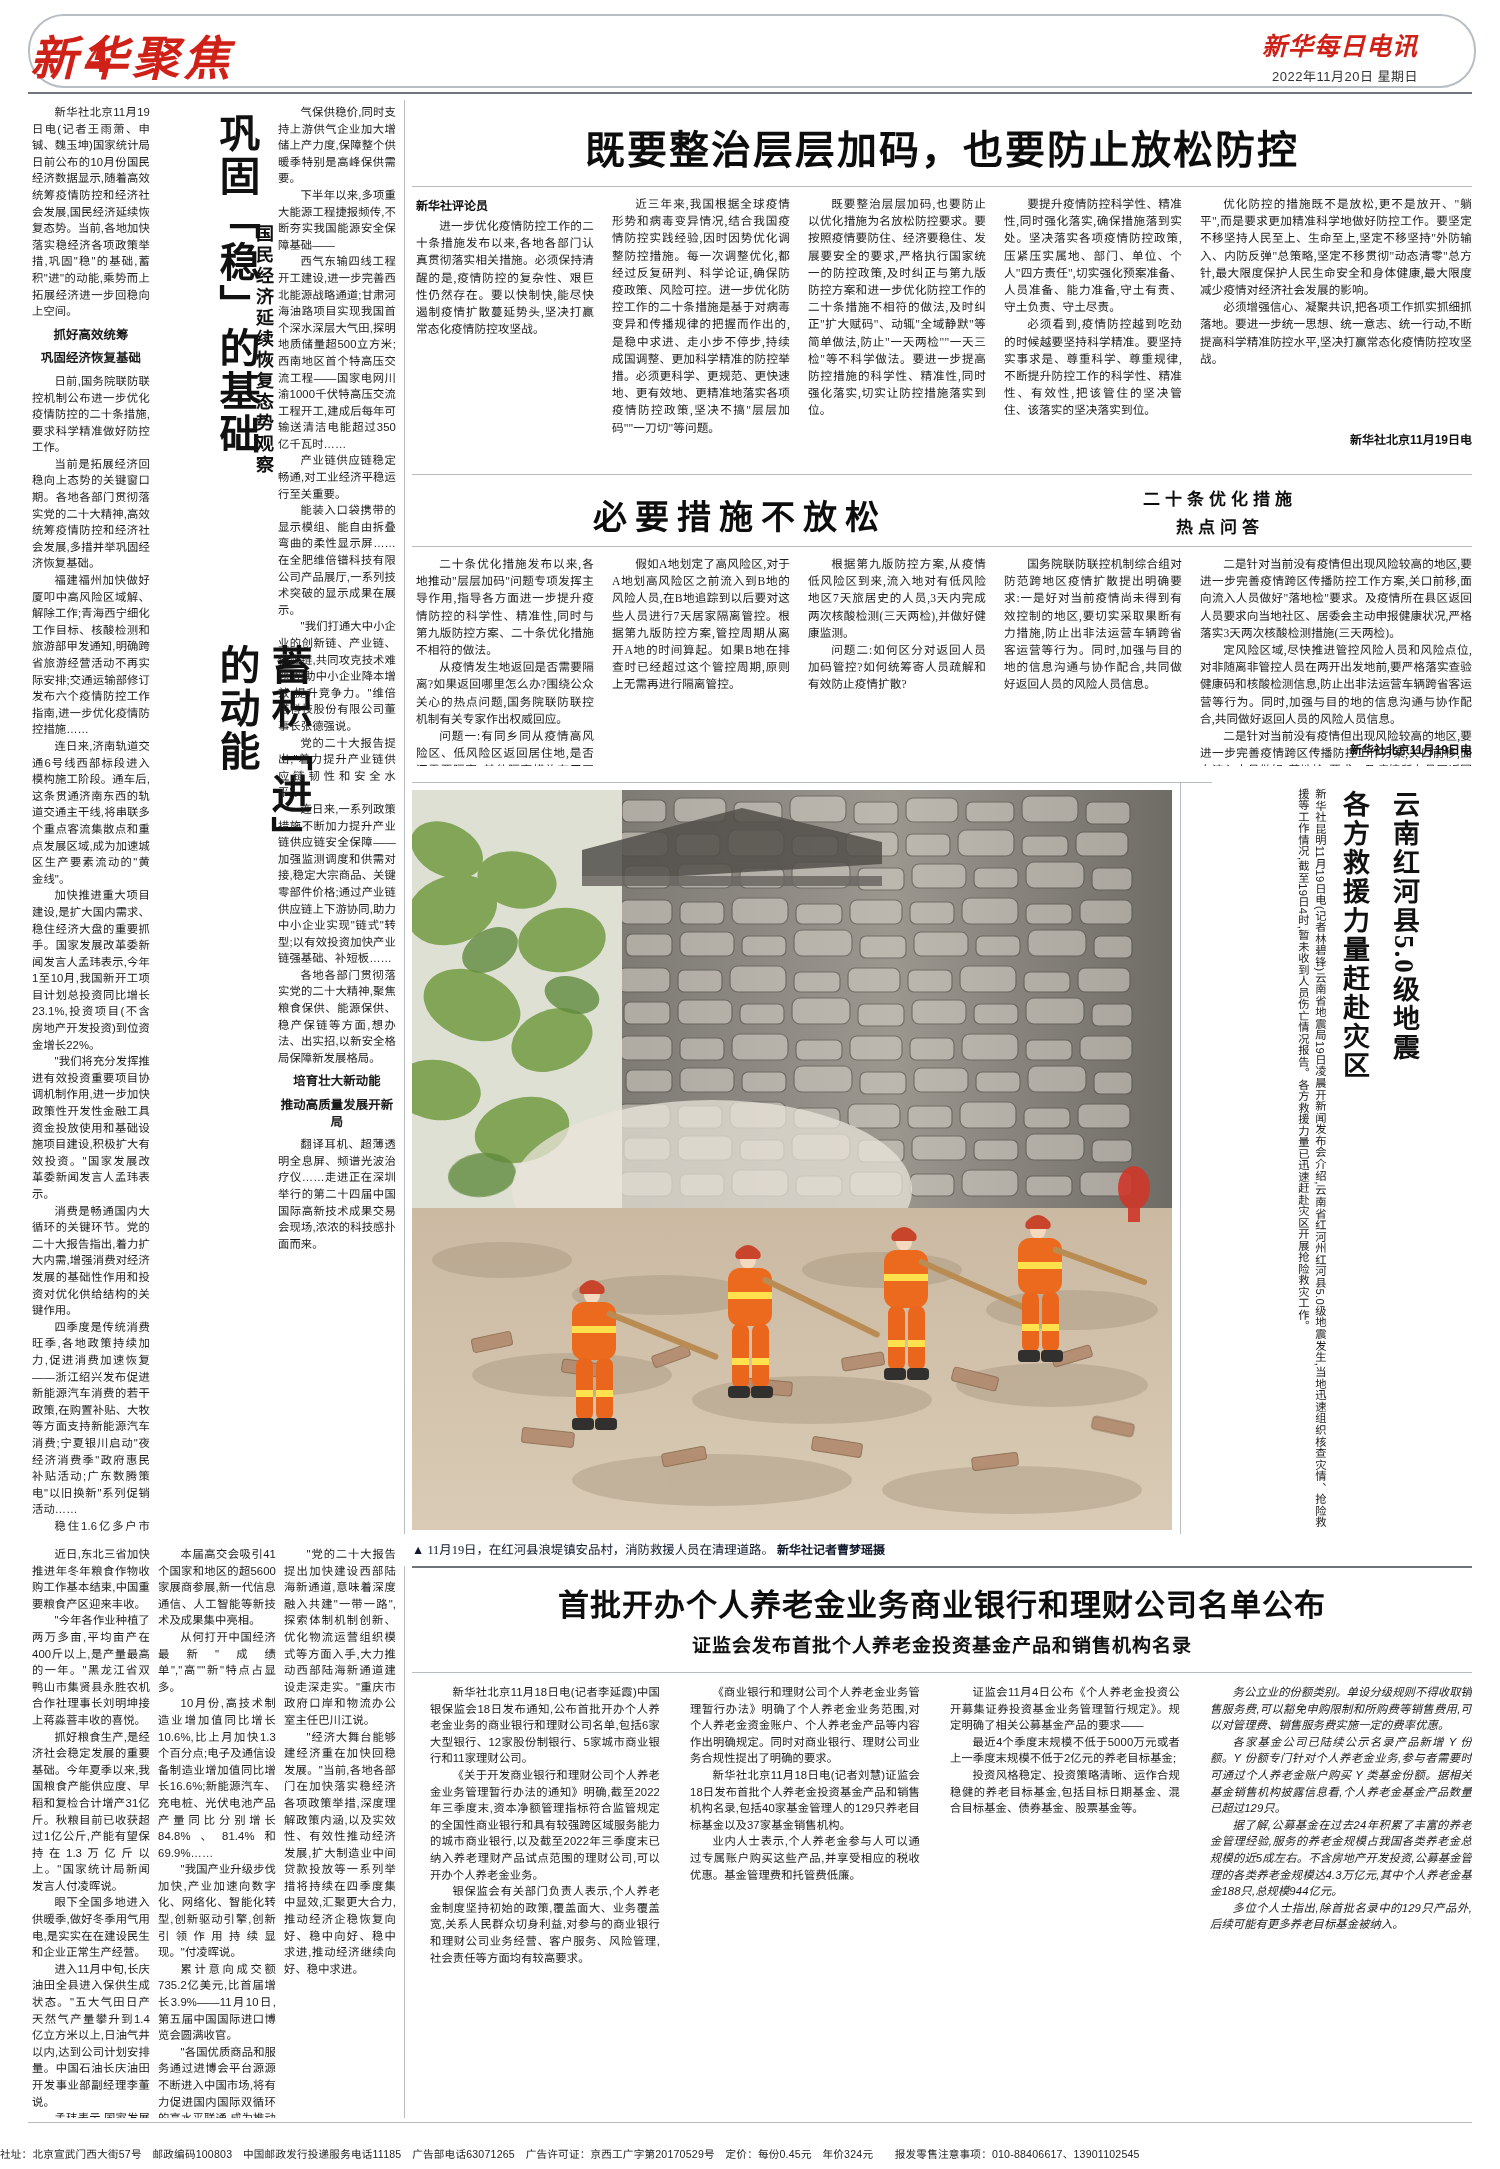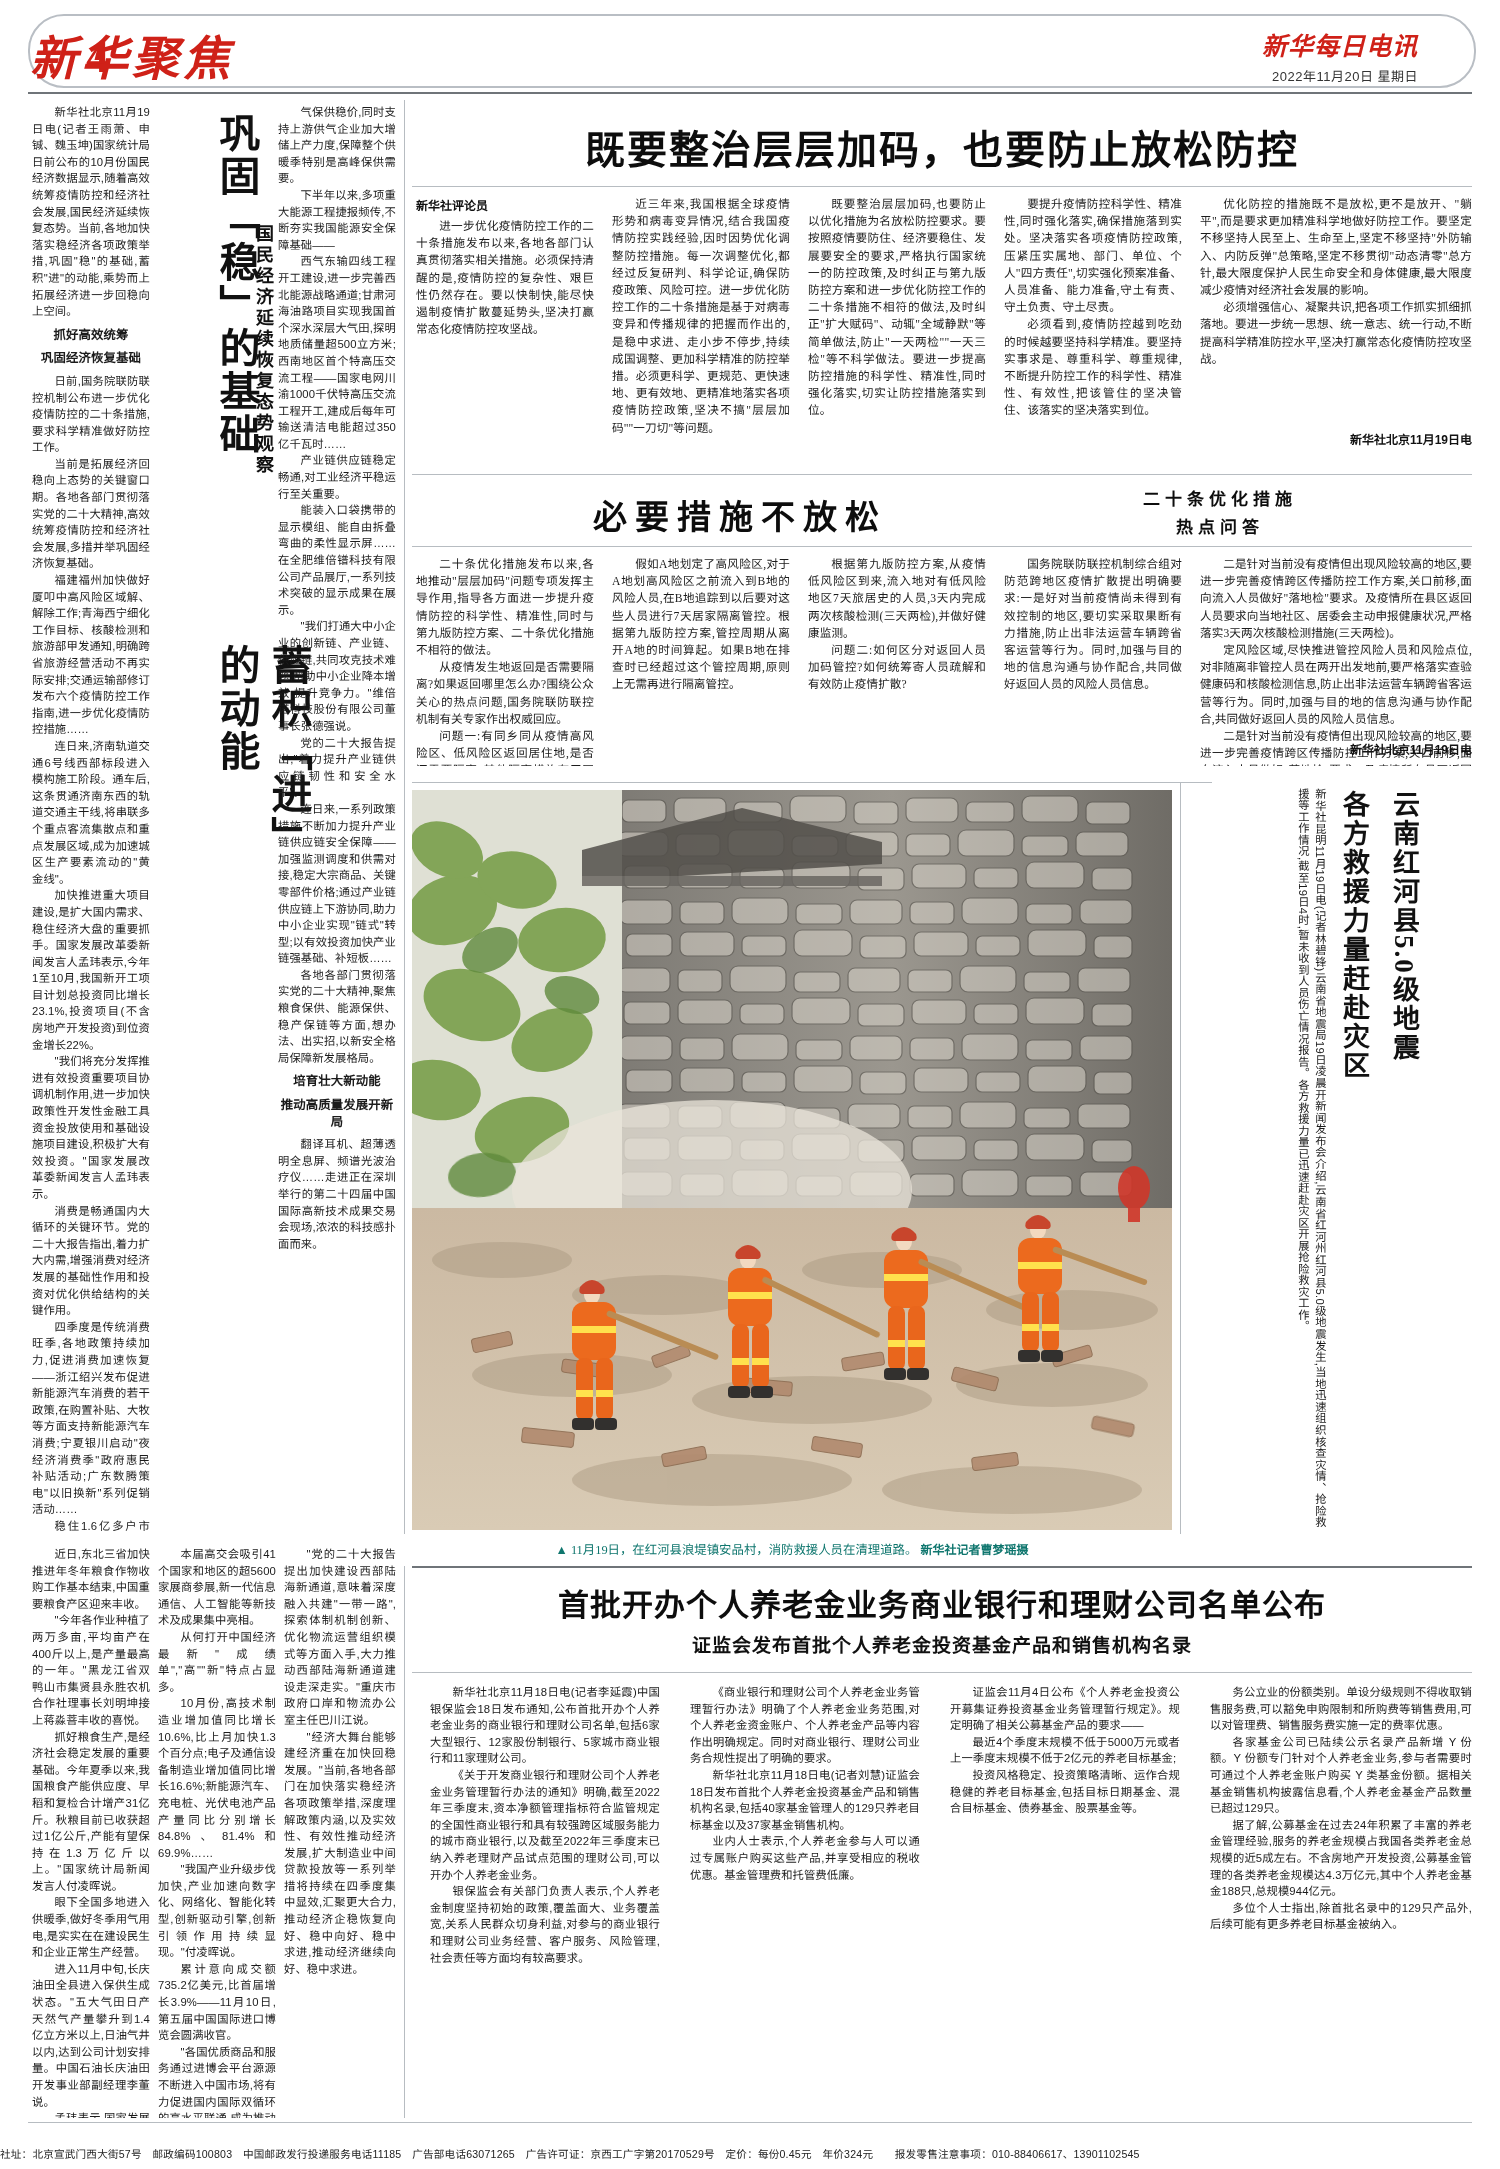--- a/index.html
+++ b/index.html
@@ -114,23 +114,23 @@
     position:absolute;
     font-family:"Liberation Sans",sans-serif;
     font-weight:700;font-size:12px;color:#111;
   }
 
   
   .photo{
     position:absolute;overflow:hidden;background:#cdbca6;
   }
   .caption{
-    position:absolute;text-align:center;
-    font-family:"Liberation Serif",serif;
-    font-size:12.4px;color:#0f766e;
+    position:absolute;
+    font-family:"Liberation Serif",serif;
+    font-size:12.4px;color:#0f172a;
   }
   .caption b{font-family:"Liberation Sans",sans-serif;font-size:12px;}
 
   
   .vtitle.yn{font-size:27px;line-height:36px;letter-spacing:2px;font-weight:700;}
 
   .vcol{
     position:absolute;
     writing-mode:vertical-rl;
     font-family:"Liberation Sans",sans-serif;
@@ -538,21 +538,21 @@
   <div class="col" id="pn2" style="left:690px;top:1684px;width:230px;height:430px;">
       <p>《商业银行和理财公司个人养老金业务管理暂行办法》明确了个人养老金业务范围,对个人养老金资金账户、个人养老金产品等内容作出明确规定。同时对商业银行、理财公司业务合规性提出了明确的要求。</p>
       <p>新华社北京11月18日电(记者刘慧)证监会18日发布首批个人养老金投资基金产品和销售机构名录,包括40家基金管理人的129只养老目标基金以及37家基金销售机构。</p>
       <p>业内人士表示,个人养老金参与人可以通过专属账户购买这些产品,并享受相应的税收优惠。基金管理费和托管费低廉。</p>
     </div>
   <div class="col" id="pn3" style="left:950px;top:1684px;width:230px;height:430px;">
       <p>证监会11月4日公布《个人养老金投资公开募集证券投资基金业务管理暂行规定》。规定明确了相关公募基金产品的要求——</p>
       <p>最近4个季度末规模不低于5000万元或者上一季度末规模不低于2亿元的养老目标基金;</p>
       <p>投资风格稳定、投资策略清晰、运作合规稳健的养老目标基金,包括目标日期基金、混合目标基金、债券基金、股票基金等。</p>
     </div>
-  <div class="col" id="pn4" style="left:1210px;top:1684px;width:262px;height:430px;">
+  <div class="col" id="pn4" style="left:1210px;top:1684px;width:262px;height:430px;font-style:italic;">
       <p>务公立业的份额类别。单设分级规则不得收取销售服务费,可以豁免申购限制和所购费等销售费用,可以对管理费、销售服务费实施一定的费率优惠。</p>
       <p>各家基金公司已陆续公示名录产品新增 Y 份额。Y 份额专门针对个人养老金业务,参与者需要时可通过个人养老金账户购买 Y 类基金份额。据相关基金销售机构披露信息看,个人养老金基金产品数量已超过129只。</p>
       <p>据了解,公募基金在过去24年积累了丰富的养老金管理经验,服务的养老金规模占我国各类养老金总规模的近5成左右。不含房地产开发投资,公募基金管理的各类养老金规模达4.3万亿元,其中个人养老金基金188只,总规模944亿元。</p>
       <p>多位个人士指出,除首批名录中的129只产品外,后续可能有更多养老目标基金被纳入。</p>
     </div>
 
   <div class="vr" style="left:404px;top:1566px;height:552px;"></div>
 
   <div class="col" id="ec3" style="left:32px;top:1546px;width:118px;height:572px;">
       <p>近日,东北三省加快推进年冬年粮食作物收购工作基本结束,中国重要粮食产区迎来丰收。</p>

